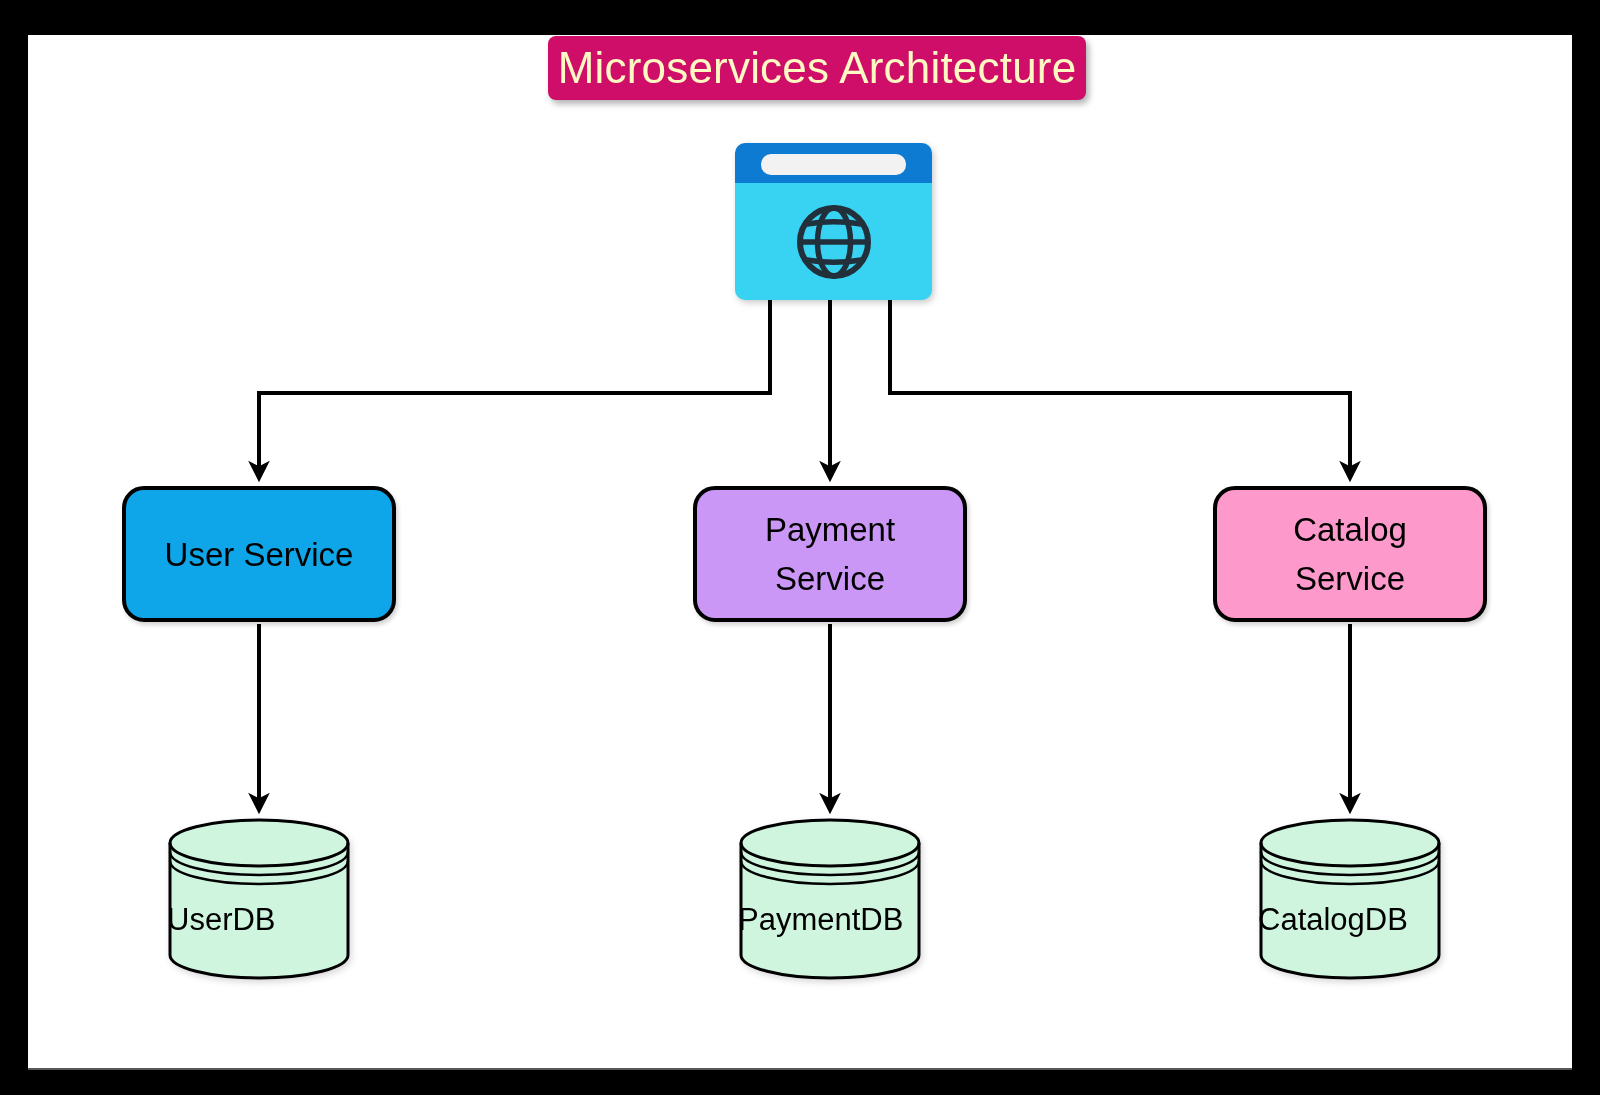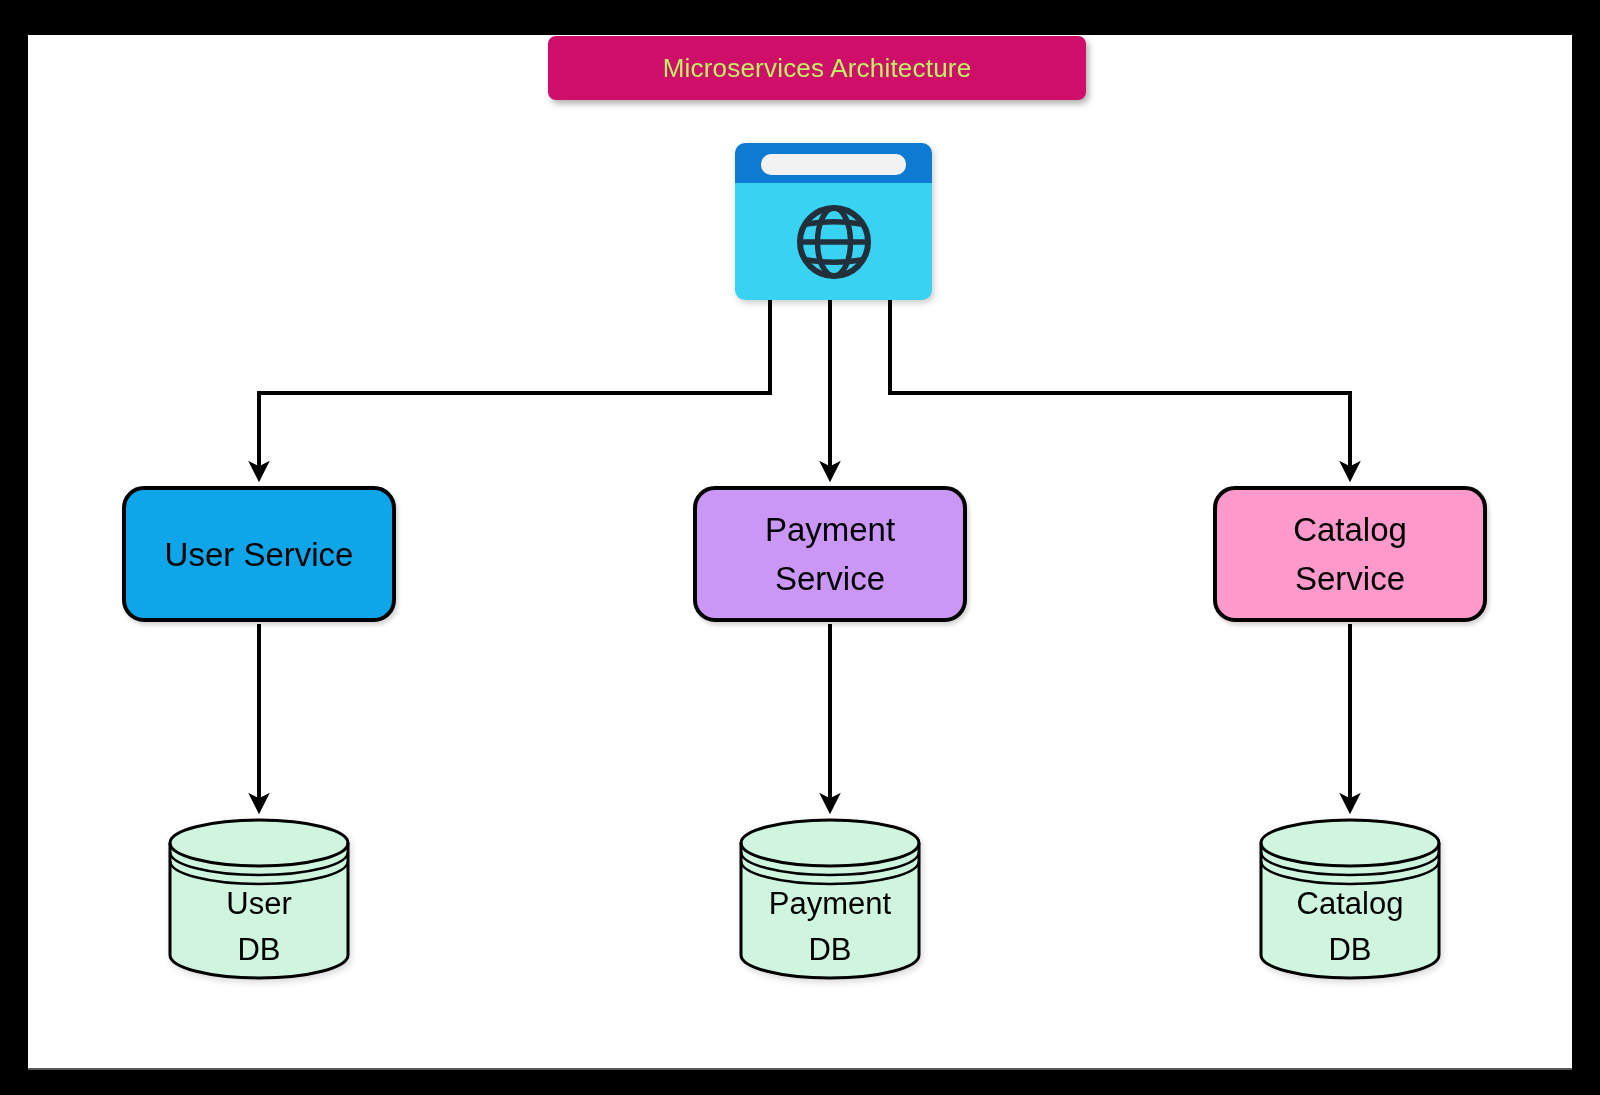--- a/index.html
+++ b/index.html
@@ -7,21 +7,21 @@
     width:1600px;height:1095px;background:#000;
     font-family:"Liberation Sans",sans-serif;position:relative;overflow:hidden;
   }
   .page{position:absolute;left:0;top:0;width:1600px;height:1095px;background:#000;}
   .canvas{
     position:absolute;left:28px;top:35px;width:1544px;height:1033px;
     background:#fff;box-shadow:0 2px 0 rgba(160,160,160,.55);
   }
   .title{
     position:absolute;left:548px;top:36px;width:538px;height:64px;
-    background:#CE0E68;color:#bef264;font-size:26px;letter-spacing:.2px;
+    background:#CE0E68;color:#fef9c3;font-size:44px;letter-spacing:.2px;
     display:flex;align-items:center;justify-content:center;
     border-radius:8px;box-shadow:3px 4px 6px rgba(0,0,0,.30);
   }
   
   .browser{
     position:absolute;left:735px;top:143px;width:197px;height:157px;
     border-radius:10px;overflow:hidden;
     filter:drop-shadow(2px 3px 3px rgba(0,0,0,.20));
   }
   .browser-header{height:40px;background:#0D7BD2;position:relative;}
@@ -49,21 +49,21 @@
   #svc-payment{left:693px;background:#CB97F6;}
   #svc-catalog{left:1213px;background:#FD99CB;}
   
   .db{
     position:absolute;top:817px;width:184px;height:164px;
     filter:drop-shadow(2px 3px 3px rgba(0,0,0,.15));
   }
   .db svg{position:absolute;left:0;top:0;}
   .db-label{
     position:absolute;left:0;right:0;top:50px;bottom:8px;color:#000;
-    display:flex;flex-direction:column;align-items:center;justify-content:flex-end;
+    display:flex;flex-direction:row;align-items:center;justify-content:flex-start;
     font-size:31px;line-height:46px;text-align:center;
   }
   .db-label span{display:block;}
   #db-user{left:167px;}
   #db-payment{left:738px;}
   #db-catalog{left:1258px;}
 </style>
 </head>
 <body>
 

